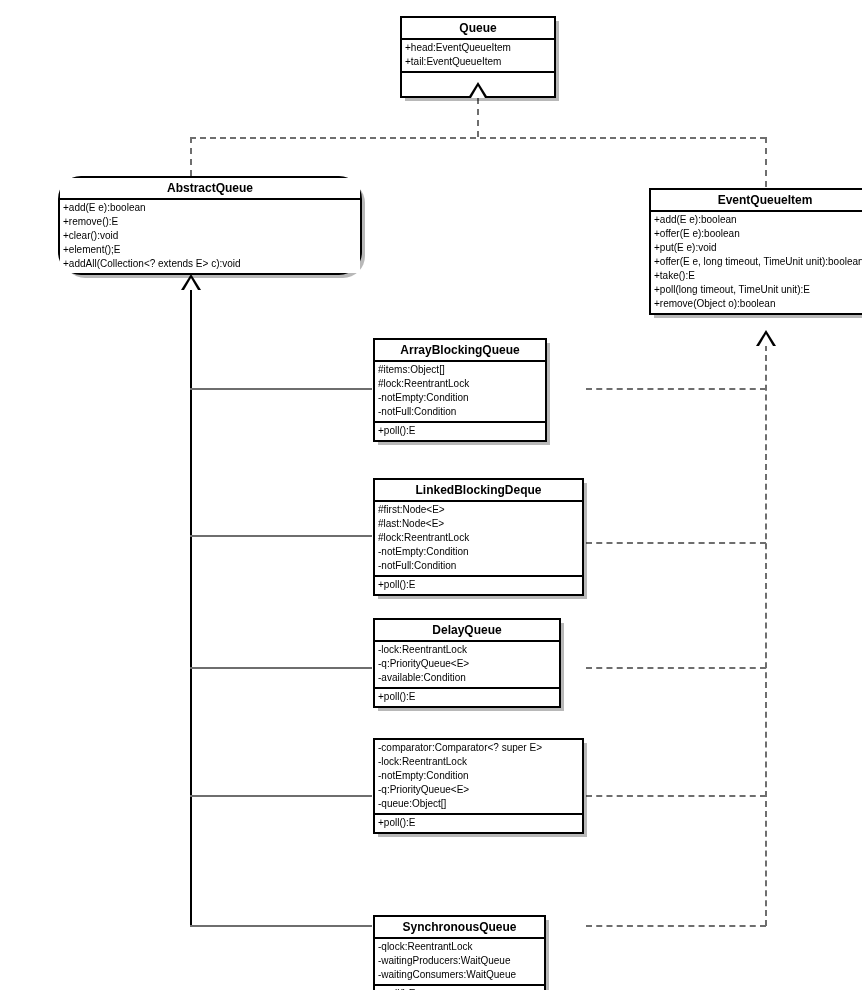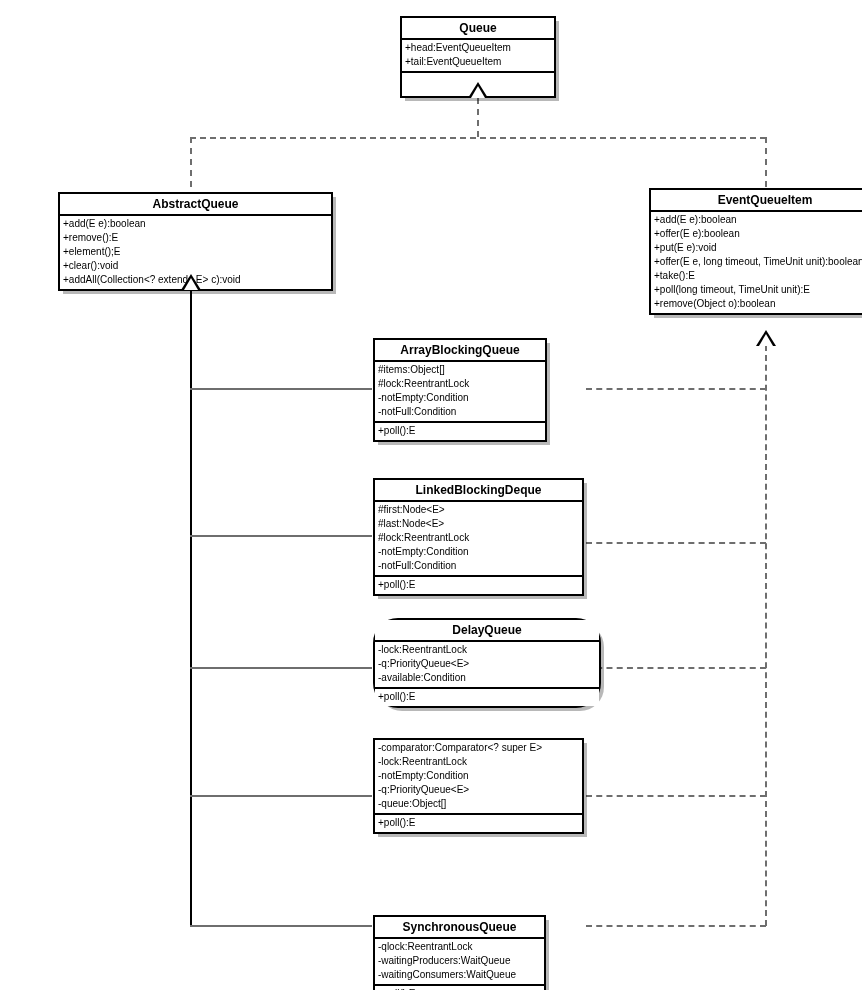--- a/index.html
+++ b/index.html
@@ -155,27 +155,27 @@
 
   <div class="uml-class" style="left:360px; top:16px; width:156px;">
     <div class="uml-title">Queue</div>
     <div class="uml-compartment">
       <div class="uml-member">+head:EventQueueItem</div>
       <div class="uml-member">+tail:EventQueueItem</div>
     </div>
     <div class="uml-compartment empty"></div>
   </div>
 
-  <div class="uml-class" style="left:18px; top:192px; width:275px;">
+  <div class="uml-class" style="left:18px; top:176px; width:304px;border-radius:23px;">
     <div class="uml-title">AbstractQueue</div>
     <div class="uml-compartment" style="border-bottom:none;">
       <div class="uml-member">+add(E e):boolean</div>
       <div class="uml-member">+remove():E</div>
+      <div class="uml-member">+clear():void</div>
       <div class="uml-member">+element();E</div>
-      <div class="uml-member">+clear():void</div>
       <div class="uml-member">+addAll(Collection&lt;? extends E&gt; c):void</div>
     </div>
   </div>
 
   <div class="uml-class" style="left:609px; top:188px; width:232px;">
     <div class="uml-title">EventQueueItem</div>
     <div class="uml-compartment" style="border-bottom:none;">
       <div class="uml-member">+add(E e):boolean</div>
       <div class="uml-member">+offer(E e):boolean</div>
       <div class="uml-member">+put(E e):void</div>
@@ -206,21 +206,21 @@
       <div class="uml-member">#last:Node&lt;E&gt;</div>
       <div class="uml-member">#lock:ReentrantLock</div>
       <div class="uml-member">-notEmpty:Condition</div>
       <div class="uml-member">-notFull:Condition</div>
     </div>
     <div class="uml-compartment">
       <div class="uml-member">+poll():E</div>
     </div>
   </div>
 
-  <div class="uml-class" style="left:333px; top:618px; width:228px;border-radius:25px;">
+  <div class="uml-class" style="left:333px; top:618px; width:188px;">
     <div class="uml-title">DelayQueue</div>
     <div class="uml-compartment">
       <div class="uml-member">-lock:ReentrantLock</div>
       <div class="uml-member">-q:PriorityQueue&lt;E&gt;</div>
       <div class="uml-member">-available:Condition</div>
     </div>
     <div class="uml-compartment">
       <div class="uml-member">+poll():E</div>
     </div>
   </div>

